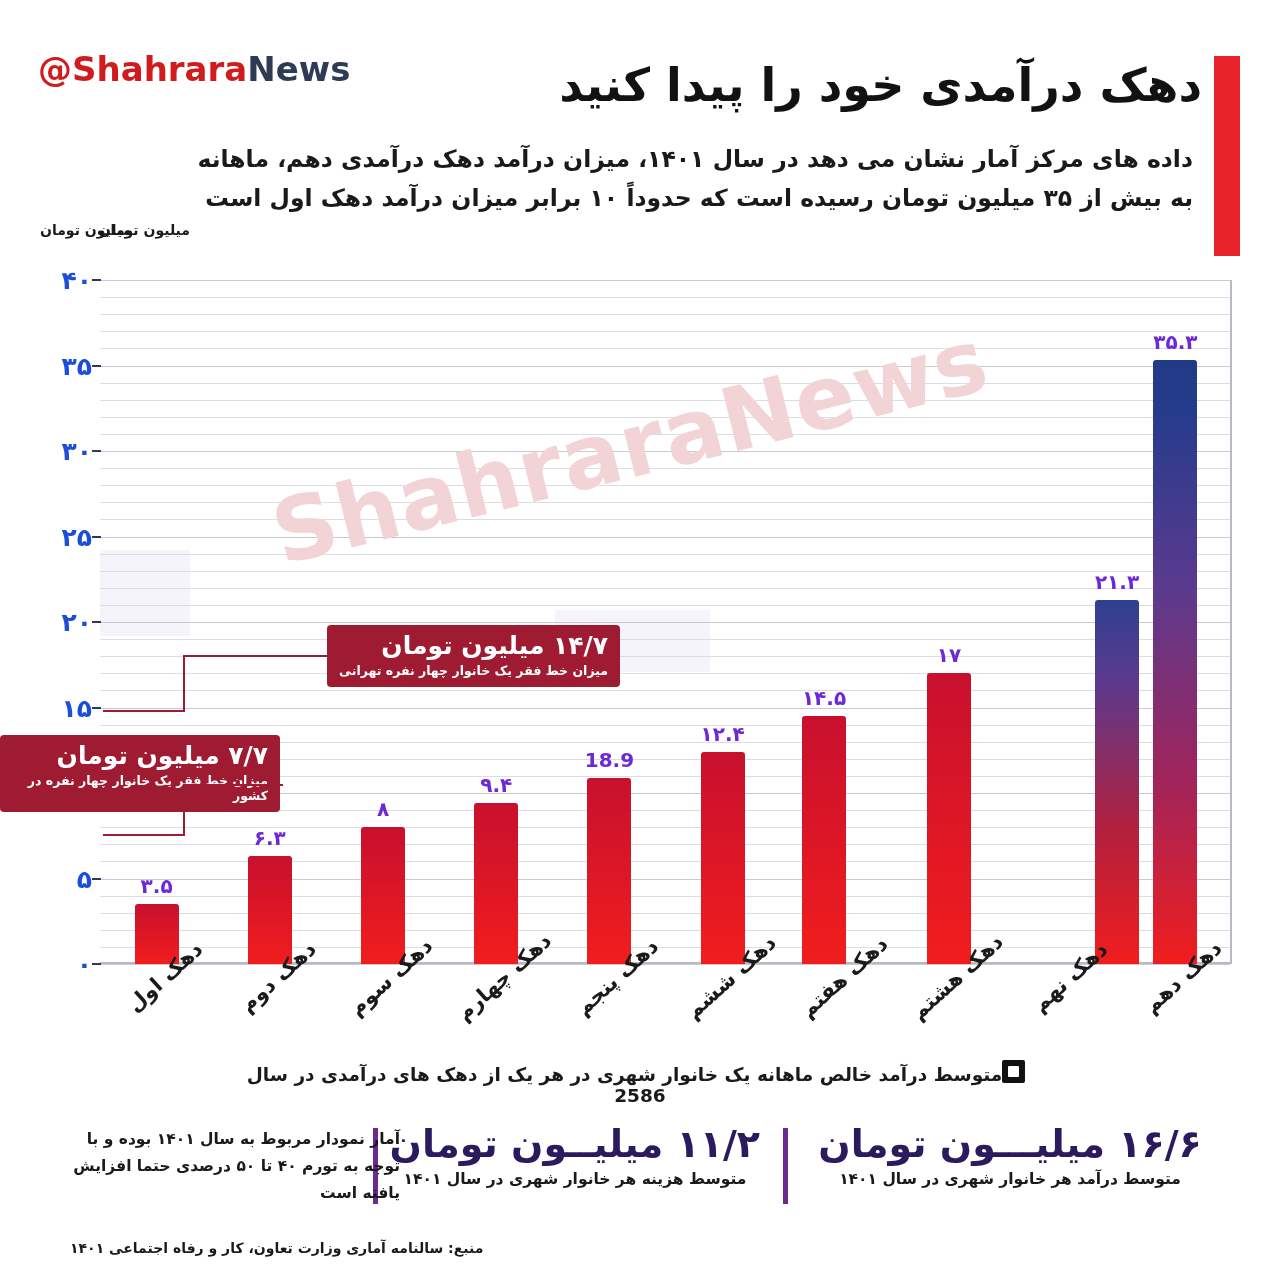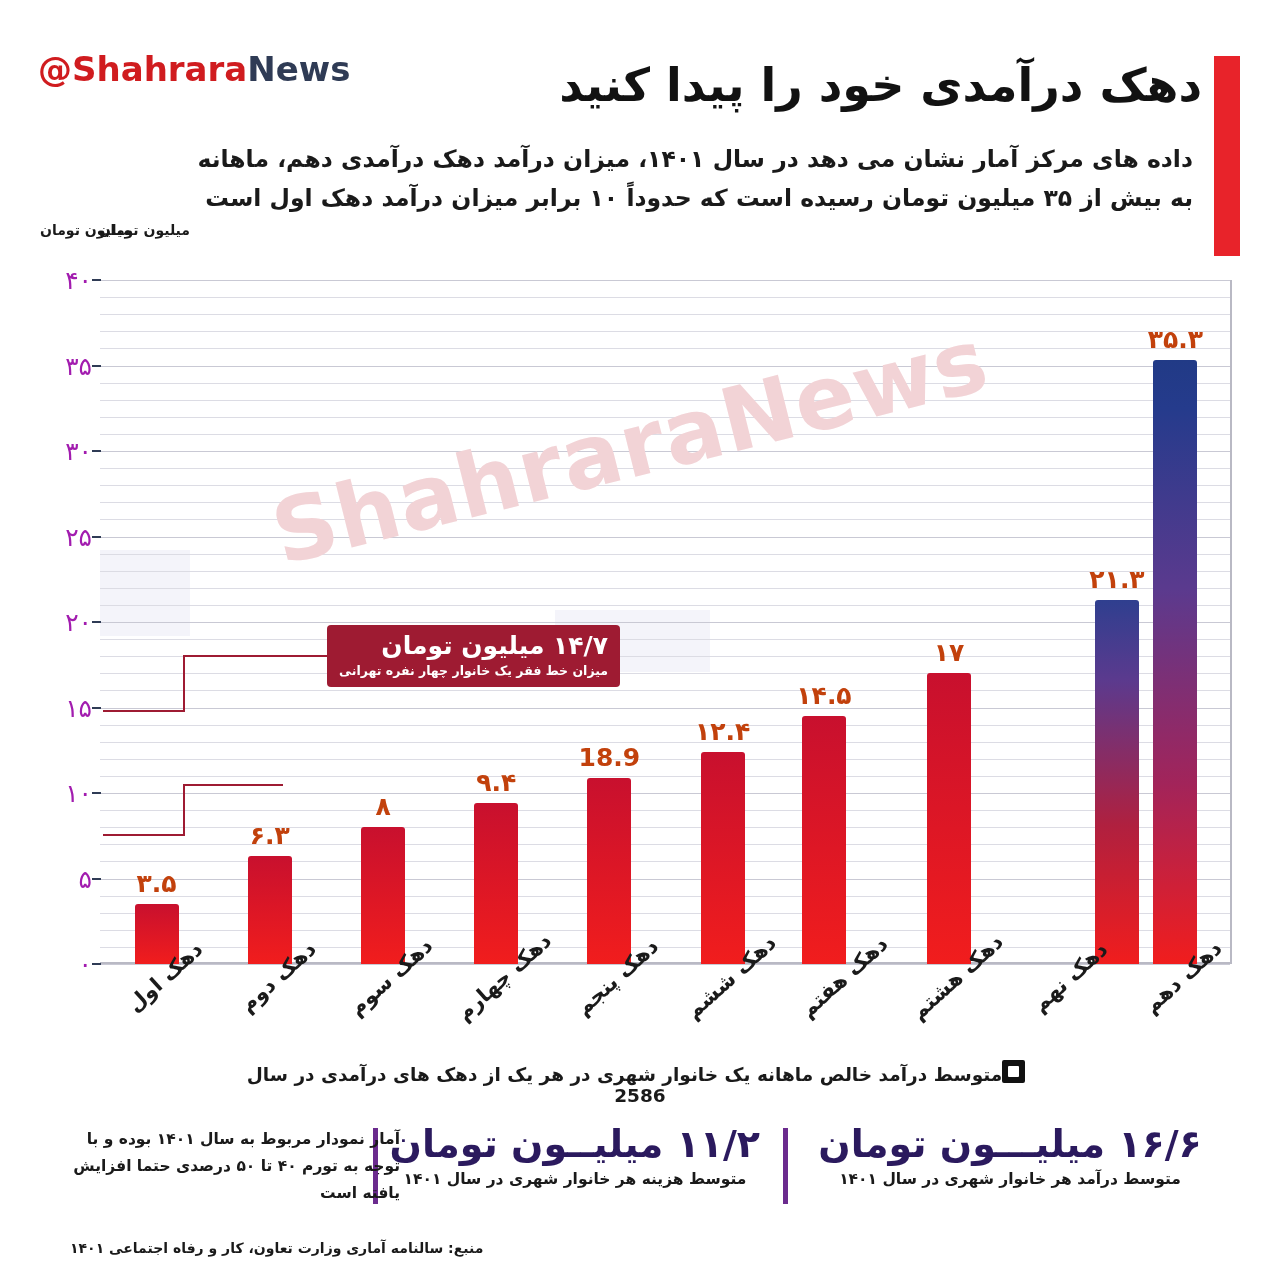--- a/index.html
+++ b/index.html
@@ -47,21 +47,21 @@
     border-right:2px solid #b9b9c4;
     border-bottom:2px solid #b9b9c4;
     box-sizing:border-box;
     background:#ffffff;
   }
   .plot .grid-line{position:absolute;left:0;right:0;height:1px;background:#dcdce4;}
   .plot .grid-line.major{background:#c9c9d4;}
 
   .ytick{
     position:absolute;left:40px;width:52px;text-align:right;
-    font-size:25px;font-weight:normal;color:#a21caf;transform:translateY(-50%);
+    font-size:25px;font-weight:bold;color:#1d4ed8;transform:translateY(-50%);
   }
   .ytickmark{position:absolute;left:92px;width:9px;height:2px;background:#2f3b55;transform:translateY(-50%);}
 
   .watermark{
     position:absolute;left:260px;top:395px;width:740px;
     font-size:88px;font-weight:bold;color:#f2d3d6;
     transform:rotate(-14deg);direction:ltr;text-align:center;
     letter-spacing:1px;pointer-events:none;user-select:none;
   }
   .wm-band{position:absolute;background:#f4f4fa;}
@@ -71,21 +71,21 @@
     position:absolute;bottom:0;width:62px;
     display:flex;flex-direction:column;justify-content:flex-end;align-items:center;
   }
   .bar{
     width:44px;border-radius:3px 3px 0 0;
     background:linear-gradient(to top,#f11d1d,#c8102e);
   }
   .bar.purple{background:linear-gradient(to top,#f11d1d 0%,#b0203f 38%,#5b3a8e 78%,#2f3f8f 100%);}
   .bar.blue{background:linear-gradient(to top,#f11d1d 0%,#a2245a 30%,#5b3a8e 62%,#253b8c 92%,#213a86 100%);}
   .bar-val{
-    font-size:25px;font-weight:bold;color:#c2410c;margin-bottom:6px;white-space:nowrap;
+    font-size:20px;font-weight:bold;color:#6d28d9;margin-bottom:6px;white-space:nowrap;
   }
 
   .xlabels{position:absolute;left:100px;top:968px;width:1132px;height:96px;}
   .xlab{
     position:absolute;top:0;width:120px;text-align:center;
     font-size:21px;font-weight:bold;color:#1a1a1a;
     transform-origin:top center;
   }
 
   
@@ -262,20 +262,26 @@
       <div class="xlab" style="left: 902.2px; transform: rotate(-42deg);">دهک نهم</div>
       <div class="xlab" style="left: 1015.4px; transform: rotate(-42deg);">دهک دهم</div>
     </div>
 
   <div class="callout" style="right:660px;top:625px;">
     <div class="box">
       <div class="big">۱۴/۷ میلیون تومان</div>
       <div class="small">میزان خط فقر یک خانوار چهار نفره تهرانی</div>
     </div>
   </div>
+  <div class="callout" style="right:1000px;top:735px;">
+    <div class="box">
+      <div class="big">۷/۷ میلیون تومان</div>
+      <div class="small">میزان خط فقر یک خانوار چهار نفره در کشور</div>
+    </div>
+  </div>
 
   <div class="connector" style="position:absolute;left:103px;top:710px;width:82px;height:2px;background:#9e1b32;"></div>
   <div class="connector" style="position:absolute;left:183px;top:657px;width:2px;height:55px;background:#9e1b32;"></div>
   <div class="connector" style="position:absolute;left:183px;top:655px;width:180px;height:2px;background:#9e1b32;"></div>
   <div class="connector" style="position:absolute;left:103px;top:834px;width:82px;height:2px;background:#9e1b32;"></div>
   <div class="connector" style="position:absolute;left:183px;top:786px;width:2px;height:50px;background:#9e1b32;"></div>
   <div class="connector" style="position:absolute;left:183px;top:784px;width:100px;height:2px;background:#9e1b32;"></div>
 
   <div class="legend">
     <span class="sq"></span><span>متوسط درآمد خالص ماهانه یک خانوار شهری در هر یک از دهک های درآمدی در سال 2586</span>

